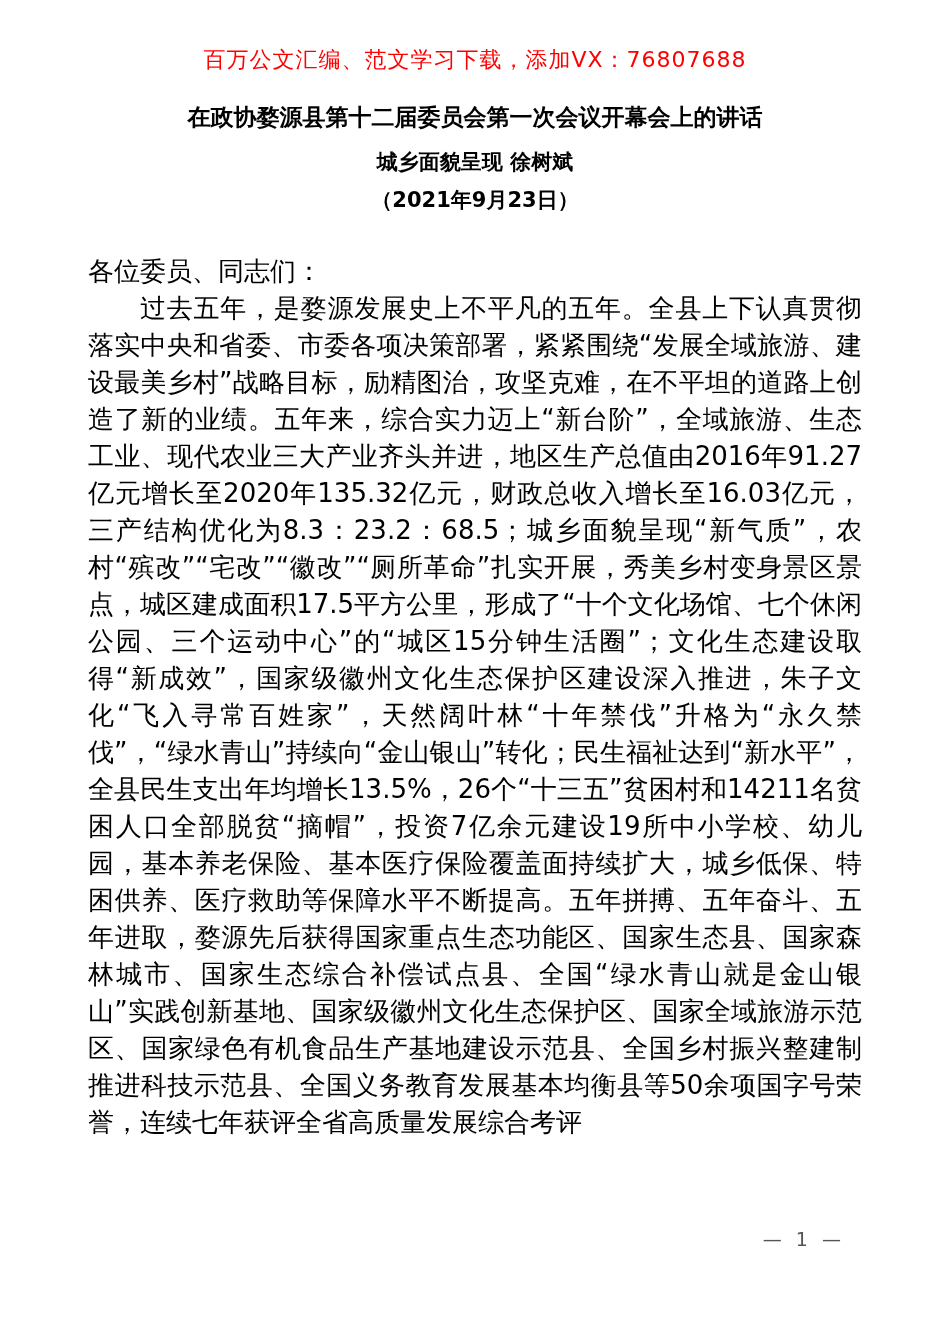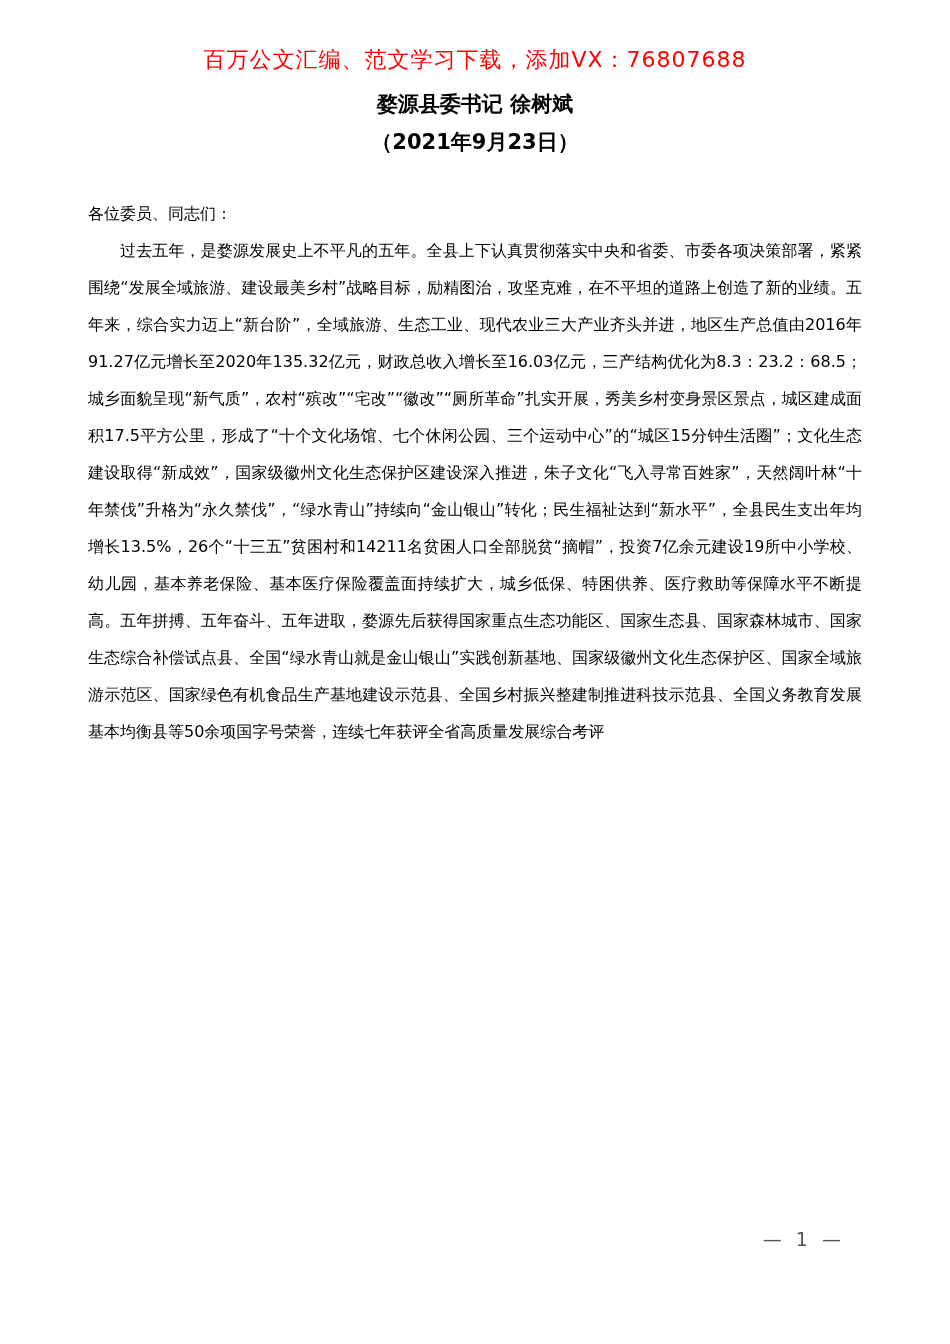--- a/index.html
+++ b/index.html
@@ -47,21 +47,21 @@
 
   .doc-date {
     margin-top: 10px;
     text-align: center;
     font-size: 21px;
     font-weight: bold;
   }
 
   .body-text {
     margin-top: 39px;
-    font-size: 16px;
+    font-size: 26px;
     line-height: 37px;
     text-align: justify;
     text-justify: inter-ideograph;
   }
 
   .body-text p { margin: 0; }
 
   .para-indent { text-indent: 2em; }
 
   .page-number {
@@ -75,22 +75,23 @@
   }
 </style>
 </head>
 <body>
 
 <div class="page">
   <div class="content">
 
     <div class="promo">百万公文汇编、范文学习下载，添加VX：76807688</div>
 
+    <h1 class="doc-title">在政协婺源县第十二届委员会第一次会议开幕会上的讲话</h1>
 
-    <div class="doc-author">婺源县委书记 徐树斌</div>
+    <div class="doc-author">城乡面貌呈现 徐树斌</div>
 
     <div class="doc-date">（2021年9月23日）</div>
 
     <div class="body-text">
       <p class="salutation">各位委员、同志们：</p>
       <p class="para-indent">过去五年，是婺源发展史上不平凡的五年。全县上下认真贯彻落实中央和省委、市委各项决策部署，紧紧围绕“发展全域旅游、建设最美乡村”战略目标，励精图治，攻坚克难，在不平坦的道路上创造了新的业绩。五年来，综合实力迈上“新台阶”，全域旅游、生态工业、现代农业三大产业齐头并进，地区生产总值由2016年91.27亿元增长至2020年135.32亿元，财政总收入增长至16.03亿元，三产结构优化为8.3：23.2：68.5；城乡面貌呈现“新气质”，农村“殡改”“宅改”“徽改”“厕所革命”扎实开展，秀美乡村变身景区景点，城区建成面积17.5平方公里，形成了“十个文化场馆、七个休闲公园、三个运动中心”的“城区15分钟生活圈”；文化生态建设取得“新成效”，国家级徽州文化生态保护区建设深入推进，朱子文化“飞入寻常百姓家”，天然阔叶林“十年禁伐”升格为“永久禁伐”，“绿水青山”持续向“金山银山”转化；民生福祉达到“新水平”，全县民生支出年均增长13.5%，26个“十三五”贫困村和14211名贫困人口全部脱贫“摘帽”，投资7亿余元建设19所中小学校、幼儿园，基本养老保险、基本医疗保险覆盖面持续扩大，城乡低保、特困供养、医疗救助等保障水平不断提高。五年拼搏、五年奋斗、五年进取，婺源先后获得国家重点生态功能区、国家生态县、国家森林城市、国家生态综合补偿试点县、全国“绿水青山就是金山银山”实践创新基地、国家级徽州文化生态保护区、国家全域旅游示范区、国家绿色有机食品生产基地建设示范县、全国乡村振兴整建制推进科技示范县、全国义务教育发展基本均衡县等50余项国字号荣誉，连续七年获评全省高质量发展综合考评</p>
     </div>
 
   </div>
 

